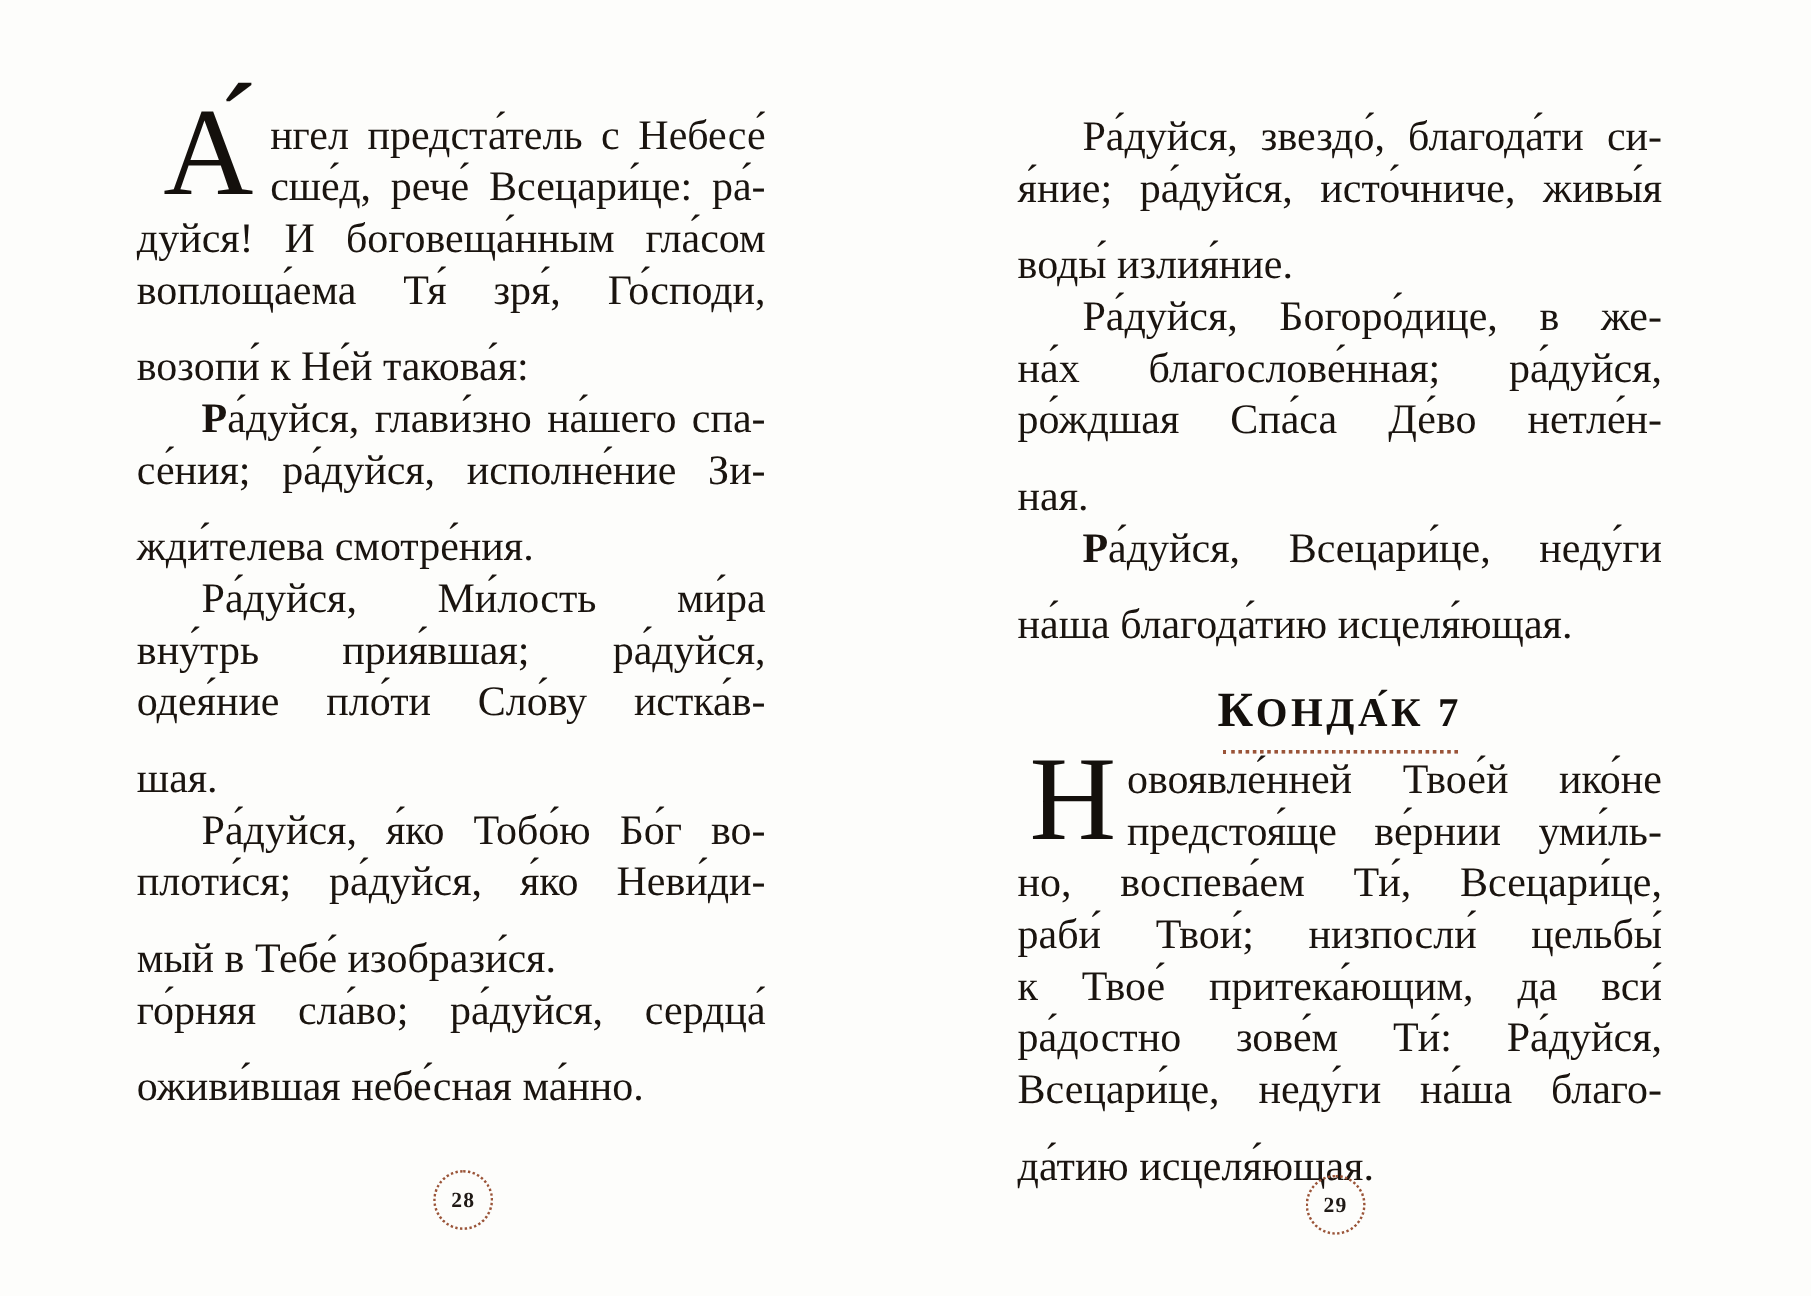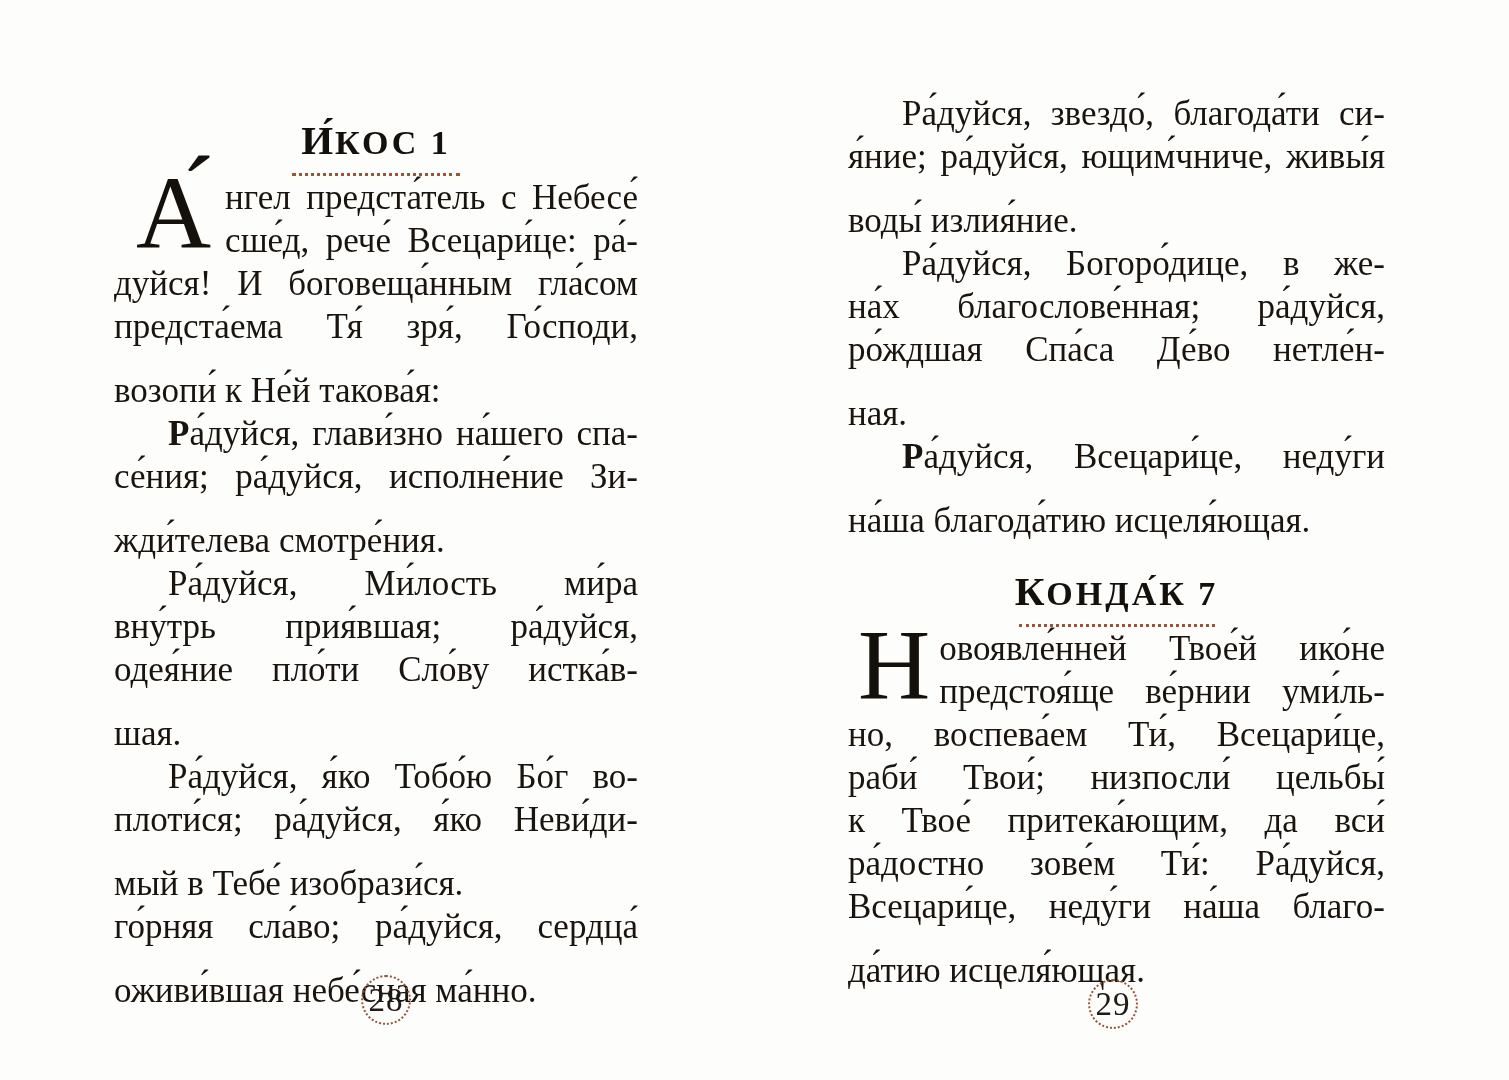--- a/index.html
+++ b/index.html
@@ -42,38 +42,34 @@
   #page-0 .dropcap{font-size:104px;line-height:73px;margin-left:22px;padding-right:14px;}
   #page-1 .dropcap{font-size:100px;line-height:76px;margin-left:10px;padding-right:9px;}
 
   .pagenum{
     position:absolute;width:46px;height:46px;border-radius:50%;
     border:2px dotted #9a5438;
     display:flex;align-items:center;justify-content:center;
   }
   #pg-0{left:361px;top:975px;}
   #pg-1{left:334px;top:979px;}
-  .pgn{font-size:33px;font-weight:400;color:#201a16;letter-spacing:1px;}
+  .pgn{font-size:18px;font-weight:700;color:#201a16;letter-spacing:1px;}
 </style>
 </head>
 <body>
 
 <div class="spread">
   <section class="page" id="page-0">
     <div class="column" id="col-0">
-        <div class="heading-block">
-          <div class="heading"><span class="h1st">И́</span><span class="hrest">КОС 1</span></div>
-          <div class="rule"></div>
-        </div>
         <div class="para">
           <span class="dropcap">А́</span>
           <div class="line">нгел предста́тель с Небесе́</div>
           <div class="line">сше́д, рече́ Всецари́це: ра́-</div>
           <div class="line">дуйся! И боговеща́нным гла́сом</div>
-          <div class="line">предста́ема Тя́ зря́, Го́споди,</div>
+          <div class="line">воплоща́ема Тя́ зря́, Го́споди,</div>
           <div class="line end">возопи́ к Не́й такова́я:</div>
         </div>
         <div class="para">
           <div class="line ind"><b>Р</b>а́дуйся, глави́зно на́шего спа-</div>
           <div class="line">се́ния; ра́дуйся, исполне́ние Зи-</div>
           <div class="line end">жди́телева смотре́ния.</div>
         </div>
         <div class="para">
           <div class="line ind">Ра́дуйся, Ми́лость ми́ра</div>
           <div class="line">вну́трь прия́вшая; ра́дуйся,</div>
@@ -91,21 +87,21 @@
         </div>
       </div>
     <div class="pagenum" id="pg-0">
       <span class="pgn">28</span>
     </div>
   </section>
   <section class="page" id="page-1">
     <div class="column" id="col-1">
         <div class="para">
           <div class="line ind">Ра́дуйся, звездо́, благода́ти си-</div>
-          <div class="line">я́ние; ра́дуйся, ющим́чниче, живы́я</div>
+          <div class="line">я́ние; ра́дуйся, исто́чниче, живы́я</div>
           <div class="line end">воды́ излия́ние.</div>
         </div>
         <div class="para">
           <div class="line ind">Ра́дуйся, Богоро́дице, в же-</div>
           <div class="line">на́х благослове́нная; ра́дуйся,</div>
           <div class="line">ро́ждшая Спа́са Де́во нетле́н-</div>
           <div class="line end">ная.</div>
         </div>
         <div class="para">
           <div class="line ind"><b>Р</b>а́дуйся, Всецари́це, неду́ги</div>

